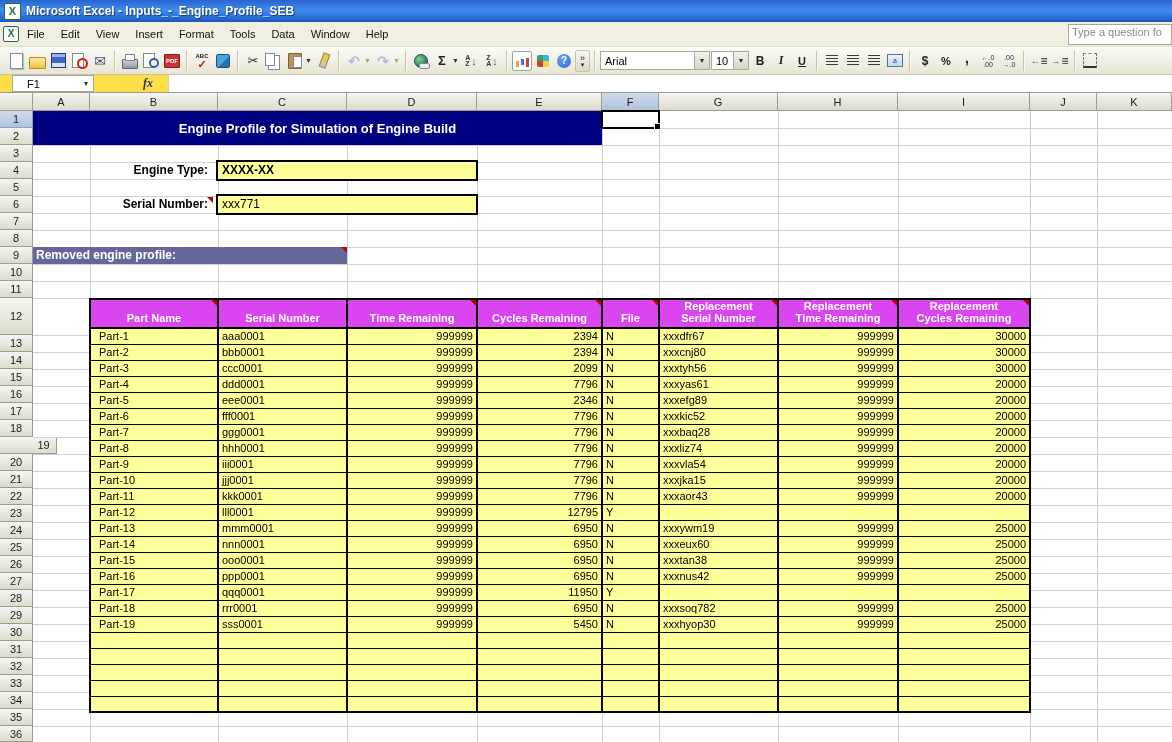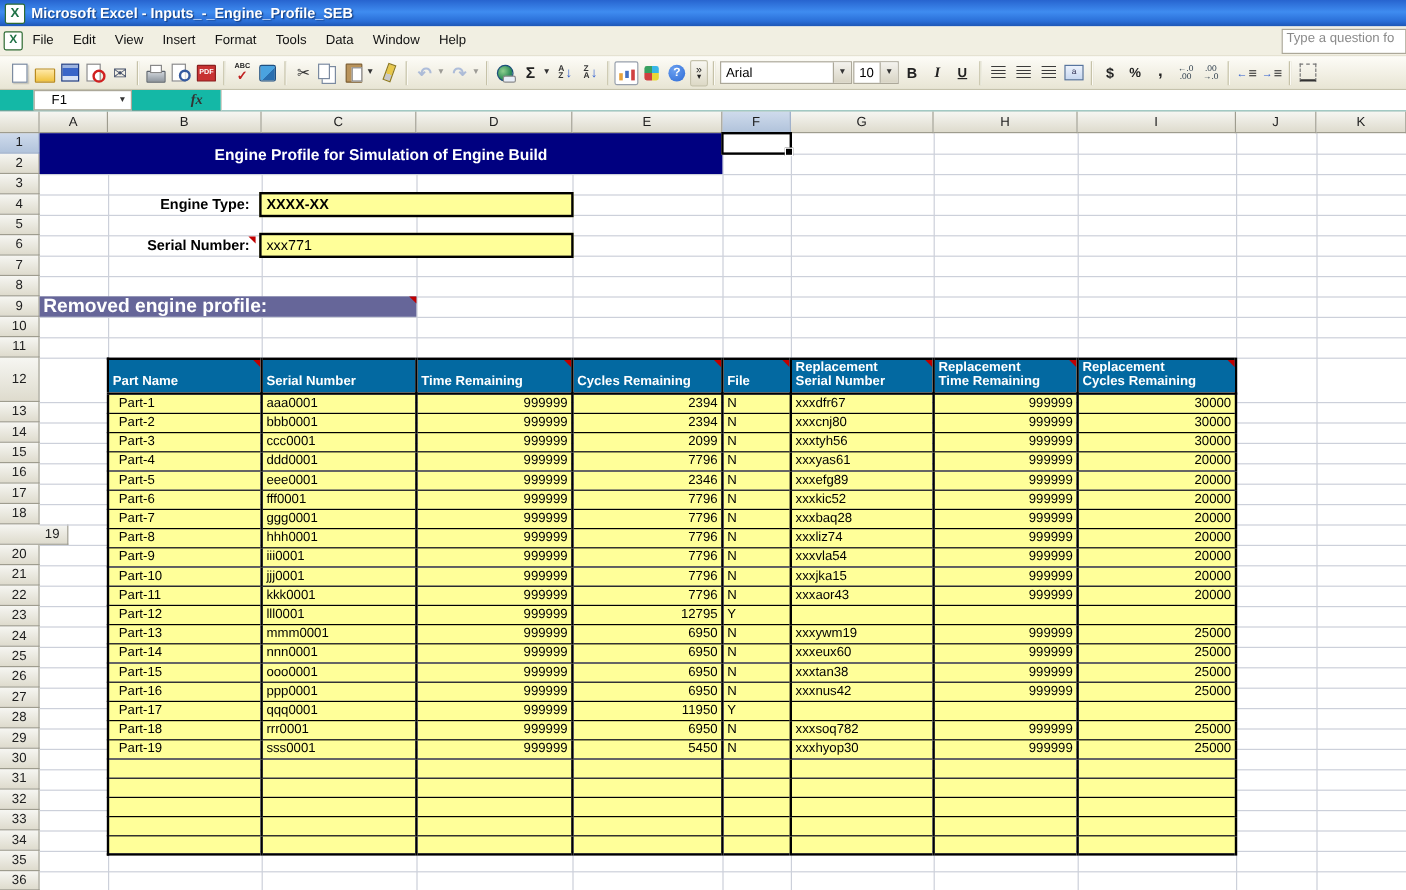--- a/index.html
+++ b/index.html
@@ -83,22 +83,22 @@
   .ic-outdent::after{content:"≡";font-size:12px;}
   .ic-indent::before{content:"→";color:#2a5ad0;font-size:9px;font-weight:bold;margin-right:1px;}
   .ic-indent::after{content:"≡";font-size:12px;}
   .ic-borders::before{content:"";width:12px;height:12px;border:1px dashed #777;border-bottom:2px solid #333;}
 
   .combo{height:19px;background:#fff;border:1px solid #aca899;display:flex;align-items:center;
     font-size:11px;padding-left:4px;box-sizing:border-box;flex:0 0 auto;}
   .combo .arrow{margin-left:auto;width:14px;height:17px;background:linear-gradient(#f4f3ee,#d8d4c4);
     border-left:1px solid #aca899;display:flex;align-items:center;justify-content:center;font-size:7px;color:#333;}
 
-  .fbar{position:absolute;left:0;top:75px;width:1172px;height:18px;background:#14b8a6;
-    border-bottom:1px solid #9a9a94;display:flex;align-items:stretch;box-sizing:border-box;padding-left:28px;}
+  .fbar{position:absolute;left:0;top:75px;width:1172px;height:18px;background:#fde047;
+    border-bottom:1px solid #9a9a94;display:flex;align-items:stretch;box-sizing:border-box;padding-left:12px;}
   .namebox{width:82px;background:#fff;border:1px solid #aca899;display:flex;align-items:center;
     font-size:11px;box-sizing:border-box;padding-left:14px;}
   .namebox .arrow{margin-left:auto;width:14px;height:100%;display:flex;align-items:center;justify-content:center;font-size:7px;color:#333;}
   .fx{width:40px;display:flex;align-items:center;justify-content:center;
     font-family:"Liberation Serif",serif;font-style:italic;font-weight:bold;font-size:12px;color:#333;margin-left:34px;}
   .ffield{flex:1;background:#fff;border-left:1px solid #d4d0c8;}
 
   
   #sheet{position:absolute;left:0;top:93px;width:1172px;height:649px;background:#fff;overflow:hidden;}
   .chead,.rhead{position:absolute;background:linear-gradient(#f6f6f2,#dedbcd);
@@ -106,32 +106,32 @@
     display:flex;align-items:center;justify-content:center;font-size:11px;color:#1d1d1d;}
   .chead.sel,.rhead.sel{background:linear-gradient(#cfdbec,#b1c3db);border-color:#8aa0c0;}
   .corner{position:absolute;background:linear-gradient(#f6f6f2,#dedbcd);border-right:1px solid #9e9c8e;border-bottom:1px solid #9e9c8e;box-sizing:border-box;}
   .gl{position:absolute;background:#ccd0da;}
 
   .overlay{position:absolute;box-sizing:border-box;}
   .title-banner{background:#000080;color:#fff;font-weight:bold;font-size:13px;
     display:flex;align-items:center;justify-content:center;}
   .field-label{font-weight:bold;font-size:12px;color:#000;text-align:right;line-height:17px;padding-right:5px;}
   .field-box{background:#FFFF99;border:2px solid #000;font-size:12px;line-height:16px;padding-left:4px;white-space:nowrap;overflow:hidden;}
-  .section-banner{background:#666699;color:#fff;font-weight:bold;font-size:16px;line-height:17px;padding-left:3px;position:relative;}
+  .section-banner{background:#666699;color:#fff;font-weight:bold;font-size:12px;line-height:17px;padding-left:3px;position:relative;}
   .note{position:relative;}
   .note::after{content:"";position:absolute;top:0;right:0;border-left:6px solid transparent;border-top:6px solid #c00000;}
   .cmt-flag{position:absolute;width:0;height:0;border-left:6px solid transparent;border-top:6px solid #c00000;}
 
   .selbox{border:2px solid #000;background:#fff;}
   .selbox .handle{position:absolute;right:-3px;bottom:-3px;width:5px;height:5px;background:#000;border:1px solid #fff;}
 
   table.data{position:absolute;border-collapse:collapse;table-layout:fixed;border:2px solid #000;}
   table.data td{border-right:2px solid #000;border-bottom:1px solid #000;background:#FFFF99;
     font-size:11px;padding:0 3px;overflow:hidden;white-space:nowrap;height:16px;box-sizing:border-box;}
-  table.data thead td{background:#0369a1;color:#fff;font-weight:bold;text-align:left;vertical-align:bottom;
+  table.data thead td{background:#d946ef;color:#fff;font-weight:bold;text-align:center;vertical-align:bottom;
     border-bottom:2px solid #000;white-space:pre-line;line-height:12px;height:25px;padding-bottom:3px;position:relative;}
   table.data td.r{text-align:right;}
   table.data td.ind{padding-left:8px;margin-left:29px;}
 </style>
 </head>
 <body>
 
 <div id="app">
 
   <div class="titlebar">

